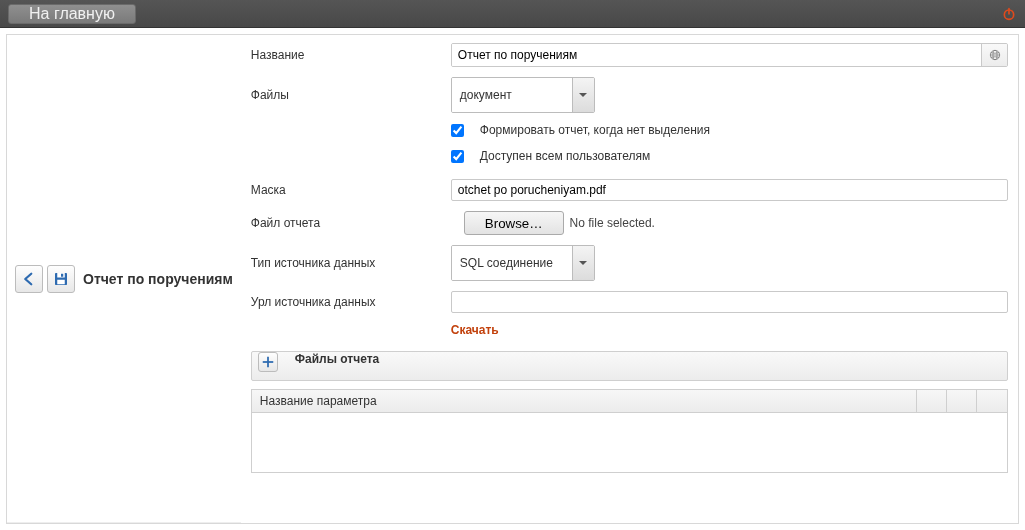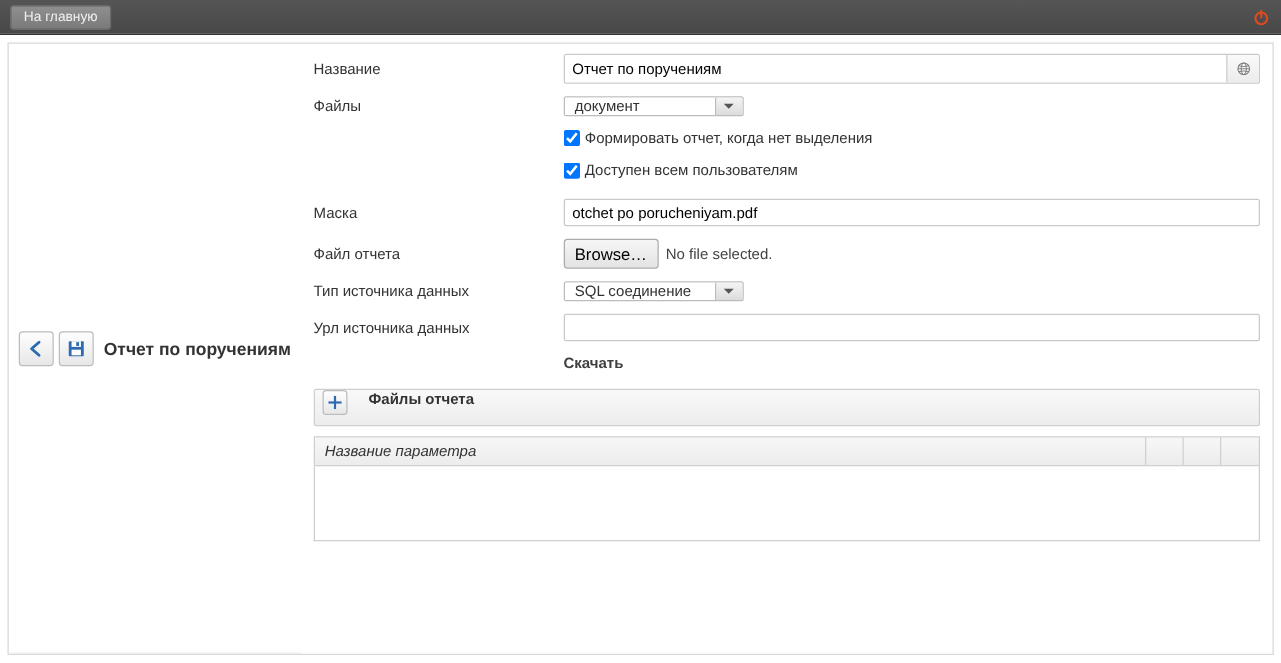--- a/index.html
+++ b/index.html
@@ -17,26 +17,26 @@
     background: #4e4e4e;
     background: linear-gradient(#555, #484848);
     display: flex;
     align-items: center;
     justify-content: space-between;
     padding: 0 6px 0 8px;
     border-bottom: 1px solid #333;
   }
   .home-btn {
     height: 20px;
-    padding: 0 10px;
+    padding: 0 20px;
     background: linear-gradient(#8f8f8f, #7a7a7a);
     border: 1px solid #6a6a6a;
     border-radius: 3px;
     color: #f1f1f1;
-    font-size: 11px;
+    font-size: 16px;
     display: inline-flex;
     align-items: center;
     cursor: pointer;
     text-align: center;
   }
   .power-btn {
     width: 20px;
     height: 20px;
     display: inline-flex;
     align-items: center;
@@ -125,21 +125,21 @@
     border-left: 1px solid #c9c9c9;
     background: linear-gradient(#f9f9f9, #ececec);
     display: flex;
     align-items: center;
     justify-content: center;
     cursor: pointer;
   }
 
   .select-wrap {
     display: inline-flex;
-    height: 16px;
+    height: 36px;
     border: 1px solid #bcbcbc;
     border-radius: 2px;
     overflow: hidden;
   }
   .select-wrap .select-display {
     width: 120px;
     padding: 0 8px;
     display: flex;
     align-items: center;
     background: #fff;
@@ -152,39 +152,40 @@
     display: flex;
     align-items: center;
     justify-content: center;
     cursor: pointer;
   }
   .select-arrow svg { width: 10px; height: 10px; }
 
   .checkbox-row {
     display: flex;
     align-items: center;
-    gap: 4px;
+    gap: 16px;
     margin-bottom: 6px;
   }
   .checkbox-row input { margin: 0; }
 
   .browse-btn {
     height: 24px;
-    padding: 0 8px;
+    padding: 0 20px;
     border: 1px solid #aaa;
     border-radius: 3px;
     background: linear-gradient(#f6f6f6, #e3e3e3);
     cursor: pointer;
     font-family: inherit;
+    margin-left: 13px;
   }
   .file-status { color: #444; }
 
   .link {
     font-weight: bold;
-    color: #404040;
+    color: #c2410c;
     cursor: pointer;
   }
 
   .section-header {
     margin-top: 14px;
     border: 1px solid #cfcfcf;
     border-radius: 2px;
     background: linear-gradient(#f9f9f9, #ececec);
     height: 30px;
     display: flex;
@@ -204,21 +205,20 @@
     cursor: pointer;
   }
   .section-title { font-weight: bold; }
 
   .table-header {
     margin-top: 8px;
     display: flex;
     height: 24px;
     border: 1px solid #cfcfcf;
     background: linear-gradient(#f7f7f7, #ececec);
-    font-style: italic;
   }
   .th {
     padding: 0 8px;
     display: flex;
     align-items: center;
     border-right: 1px solid #cfcfcf;
     font-size: 12px;
   }
   .th:first-child { flex: 1; }
   .th.small { width: 30px; }

